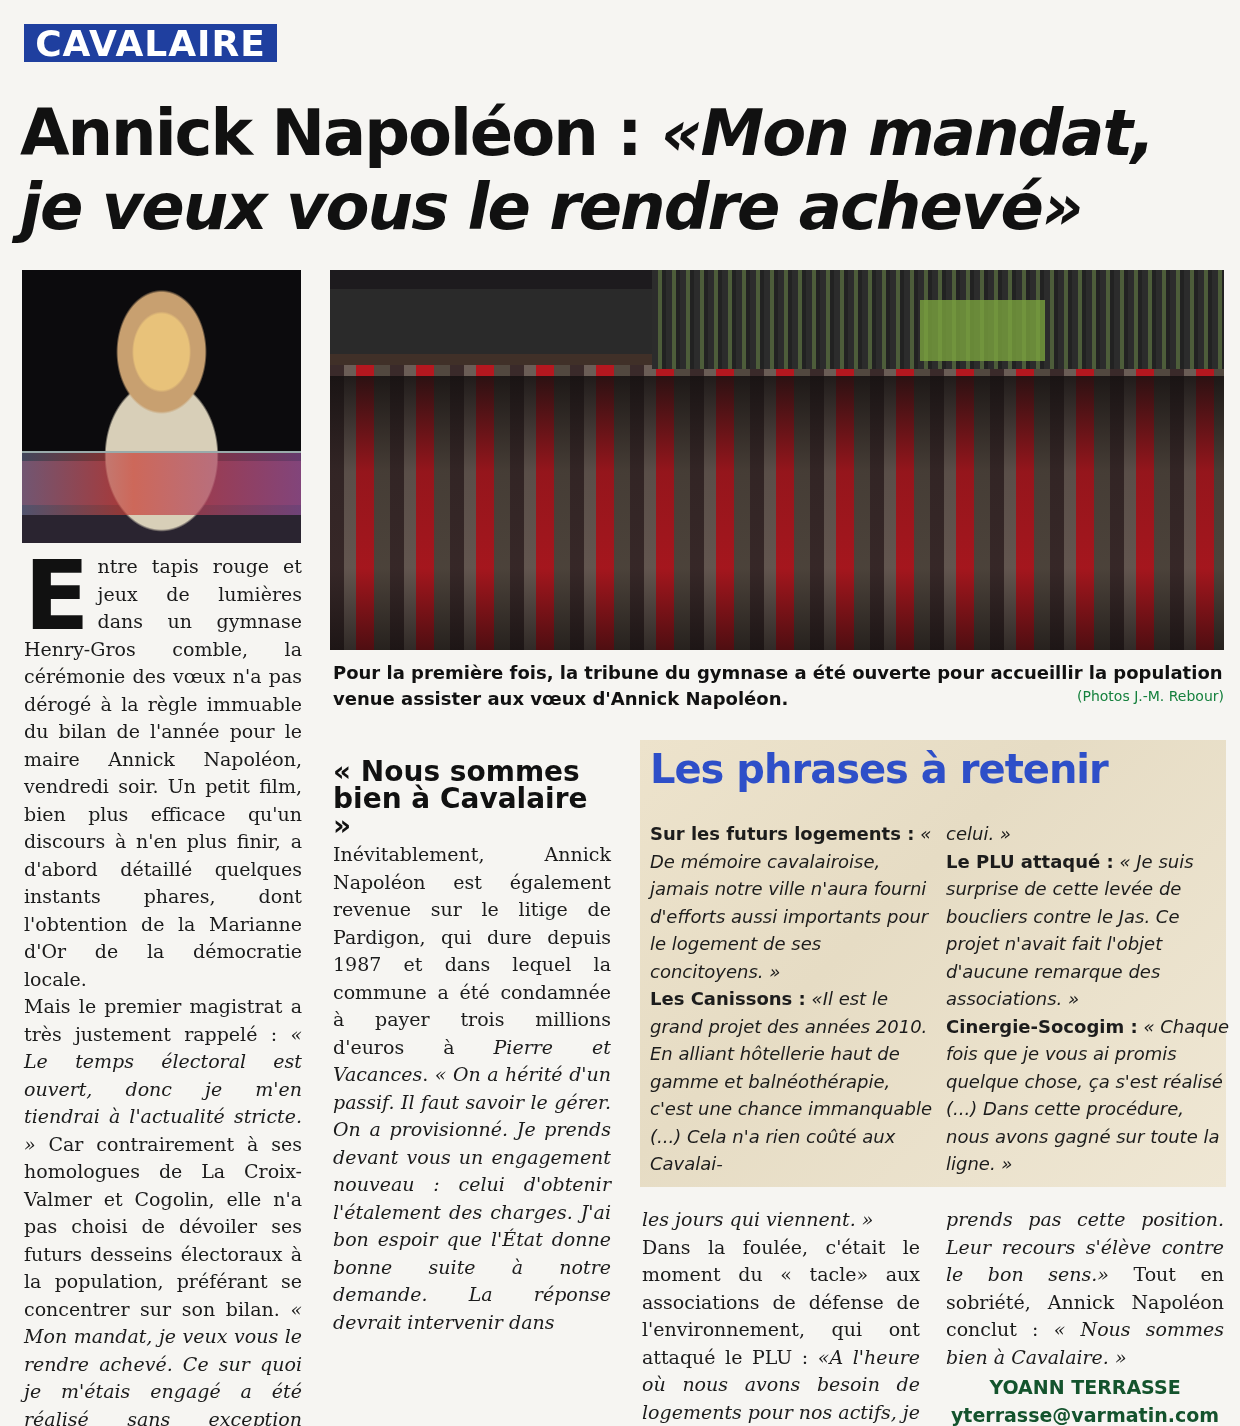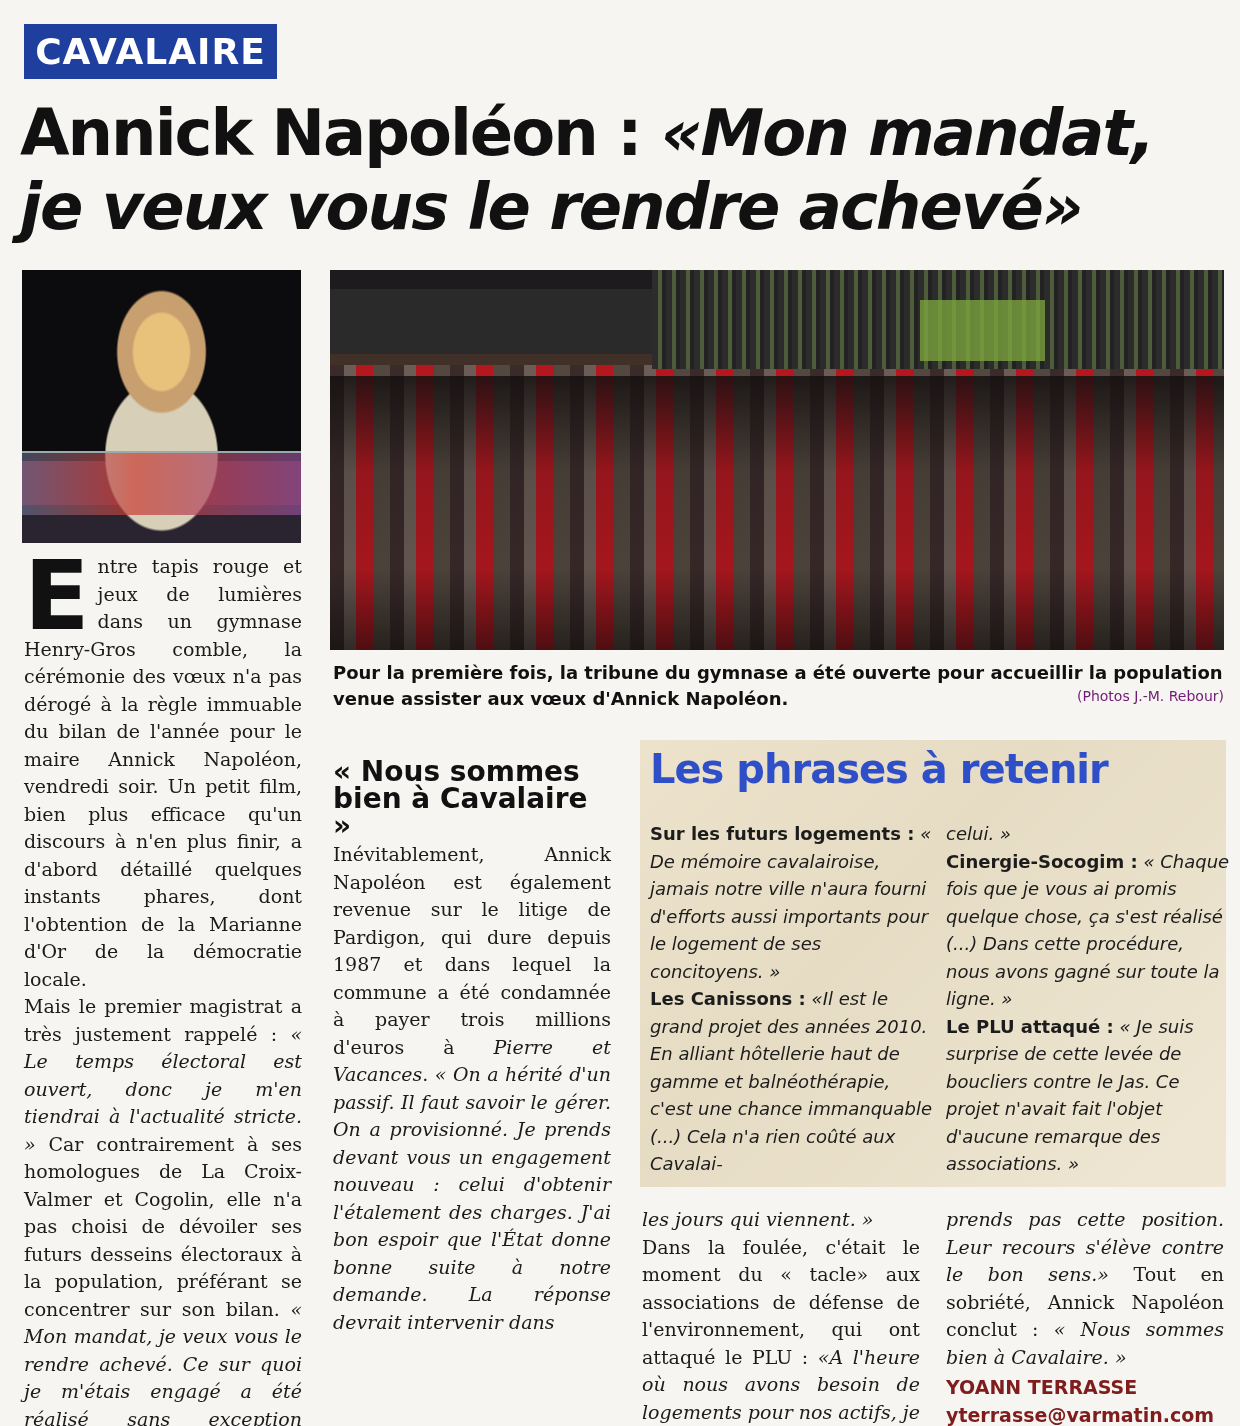--- a/index.html
+++ b/index.html
@@ -3,21 +3,21 @@
 <meta charset="utf-8">
 <style>
   html, body { margin: 0; padding: 0; }
   body {
     width: 1240px; height: 1426px; overflow: hidden;
     background: #f6f5f2;
     position: relative;
     color: #1a1a1a;
   }
   .kicker {
-    position: absolute; left: 24px; top: 24px; width: 253px; height: 55px;
+    position: absolute; left: 24px; top: 24px; width: 253px; height: 38px;
     background: #1f3f9f; color: #fff;
     font-family: "DejaVu Sans", sans-serif; font-weight: bold;
     font-size: 36px; letter-spacing: 1px;
     display: flex; align-items: center; justify-content: center;
     box-sizing: border-box;
   }
   .headline {
     position: absolute; left: 20px; top: 96px; width: 1210px;
     font-family: "DejaVu Sans", sans-serif; font-weight: bold;
     font-size: 64px; line-height: 74px; letter-spacing: -2px; color: #111;
@@ -54,21 +54,21 @@
     position: absolute; right: 20%; top: 8%; width: 14%; height: 16%;
     background: #7aa33e; z-index: 2; opacity: .8;
   }
   .caption {
     position: absolute; left: 333px; top: 660px; width: 892px;
     font-family: "DejaVu Sans", sans-serif; font-weight: bold;
     font-size: 18px; line-height: 26px; color: #111;
   }
   .credit {
     position: absolute; right: 16px; top: 688px;
-    font-family: "DejaVu Sans", sans-serif; font-size: 14px; color: #701a75;
+    font-family: "DejaVu Sans", sans-serif; font-size: 14px; color: #15803d;
   }
   .col {
     position: absolute;
     font-family: "DejaVu Serif", serif; font-size: 19px; line-height: 27.5px;
     text-align: justify; color: #1b1b1b;
   }
   .col p { margin: 0; }
   .col .q { font-style: italic; }
   .col1 { left: 24px; top: 553px; width: 278px; }
   .col2 { left: 333px; top: 740px; width: 278px; }
@@ -96,22 +96,22 @@
     position: absolute; top: 80px; width: 284px;
     font-family: "DejaVu Sans", sans-serif; font-size: 18px; line-height: 27.5px;
     color: #1c1c1c;
   }
   .box-col p { margin: 0; }
   .box-col b { font-weight: bold; font-style: normal; }
   .box-col .q { font-style: italic; }
   .box-col.left { left: 10px; }
   .box-col.right { left: 306px; }
   .byline {
-    text-align: left; font-family: "DejaVu Sans", sans-serif; font-weight: bold;
-    font-size: 19px; line-height: 28px; margin-top: 2px; color: #7f1d1d;
+    text-align: center; font-family: "DejaVu Sans", sans-serif; font-weight: bold;
+    font-size: 19px; line-height: 28px; margin-top: 2px; color: #14532d;
   }
 </style>
 </head>
 <body>
 
 <div class="kicker">CAVALAIRE</div>
 
 <h1 class="headline" style="margin:0">
   <span>Annick Napoléon : </span><span class="it">«Mon mandat,</span><br>
   <span class="it">je veux vous le rendre achevé»</span>
@@ -140,22 +140,22 @@
 </div>
 
 <div class="box">
   <div class="box-title">Les phrases à retenir</div>
   <div class="box-col left">
     <p><b>Sur les futurs logements :</b><span class="q"> « De mémoire cavalairoise, jamais notre ville n'aura fourni d'efforts aussi importants pour le logement de ses concitoyens. »</span></p>
     <p><b>Les Canissons :</b><span class="q"> «Il est le grand projet des années 2010. En alliant hôtellerie haut de gamme et balnéothérapie, c'est une chance immanquable (...) Cela n'a rien coûté aux Cavalai-</span></p>
   </div>
   <div class="box-col right">
     <p><span class="q">celui. »</span></p>
+    <p><b>Le PLU attaqué :</b><span class="q"> « Je suis surprise de cette levée de boucliers contre le Jas. Ce projet n'avait fait l'objet d'aucune remarque des associations. »</span></p>
     <p><b>Cinergie-Socogim :</b><span class="q"> « Chaque fois que je vous ai promis quelque chose, ça s'est réalisé (...) Dans cette procédure, nous avons gagné sur toute la ligne. »</span></p>
-    <p><b>Le PLU attaqué :</b><span class="q"> « Je suis surprise de cette levée de boucliers contre le Jas. Ce projet n'avait fait l'objet d'aucune remarque des associations. »</span></p>
   </div>
 </div>
 
 <div class="col col3">
   <p class="q" style="text-align:left">les jours qui viennent. »</p>
   <p><span>Dans la foulée, c'était le moment du « tacle» aux associations de défense de l'environnement, qui ont attaqué le PLU : </span><span class="q">«A l'heure où nous avons besoin de logements pour nos actifs, je ne com-</span></p>
 </div>
 
 <div class="col col4">
   <p><span class="q">prends pas cette position. Leur recours s'élève contre le bon sens.»</span><span> Tout en sobriété, Annick Napoléon conclut : </span><span class="q">« Nous sommes bien à Cavalaire. »</span></p>

